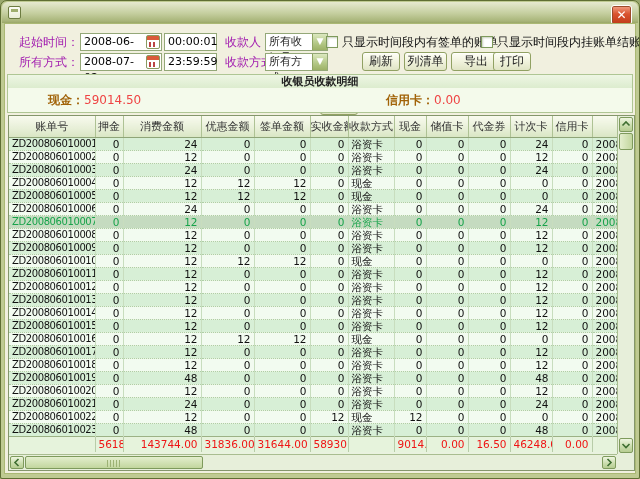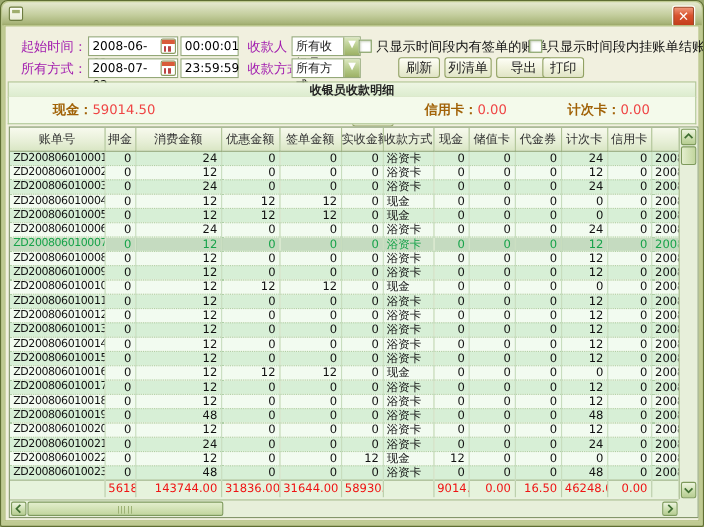--- a/index.html
+++ b/index.html
@@ -117,21 +117,20 @@
     <div class="btn" style="left:357px;top:28px;width:38px;">刷新</div>
     <div class="btn" style="left:399px;top:28px;width:43px;">列清单</div>
     <div class="btn" style="left:446px;top:28px;width:50px;">导出</div>
     <div class="btn" style="left:488px;top:28px;width:38px;">打印</div>
 
     <div class="section-strip">收银员收款明细</div>
     <div class="summary-bar">
       <span class="sum-item" style="left:40px;"><span class="sum-label">现金：</span><span class="sum-value">59014.50</span></span>
       <span class="sum-item" style="left:277px;margin-top:27px;"><span class="sum-label">储值卡：</span><span class="sum-value">0.00</span></span>
       <span class="sum-item" style="left:378px;"><span class="sum-label">信用卡：</span><span class="sum-value">0.00</span></span>
-      <span class="sum-item" style="left:508px;"><span class="sum-label">计次卡：</span><span class="sum-value">0.00</span></span>
     </div>
 
     <div class="grid">
       <table>
         <colgroup>
           <col class="c0">
             <col class="c1">
             <col class="c2">
             <col class="c3">
             <col class="c4">

